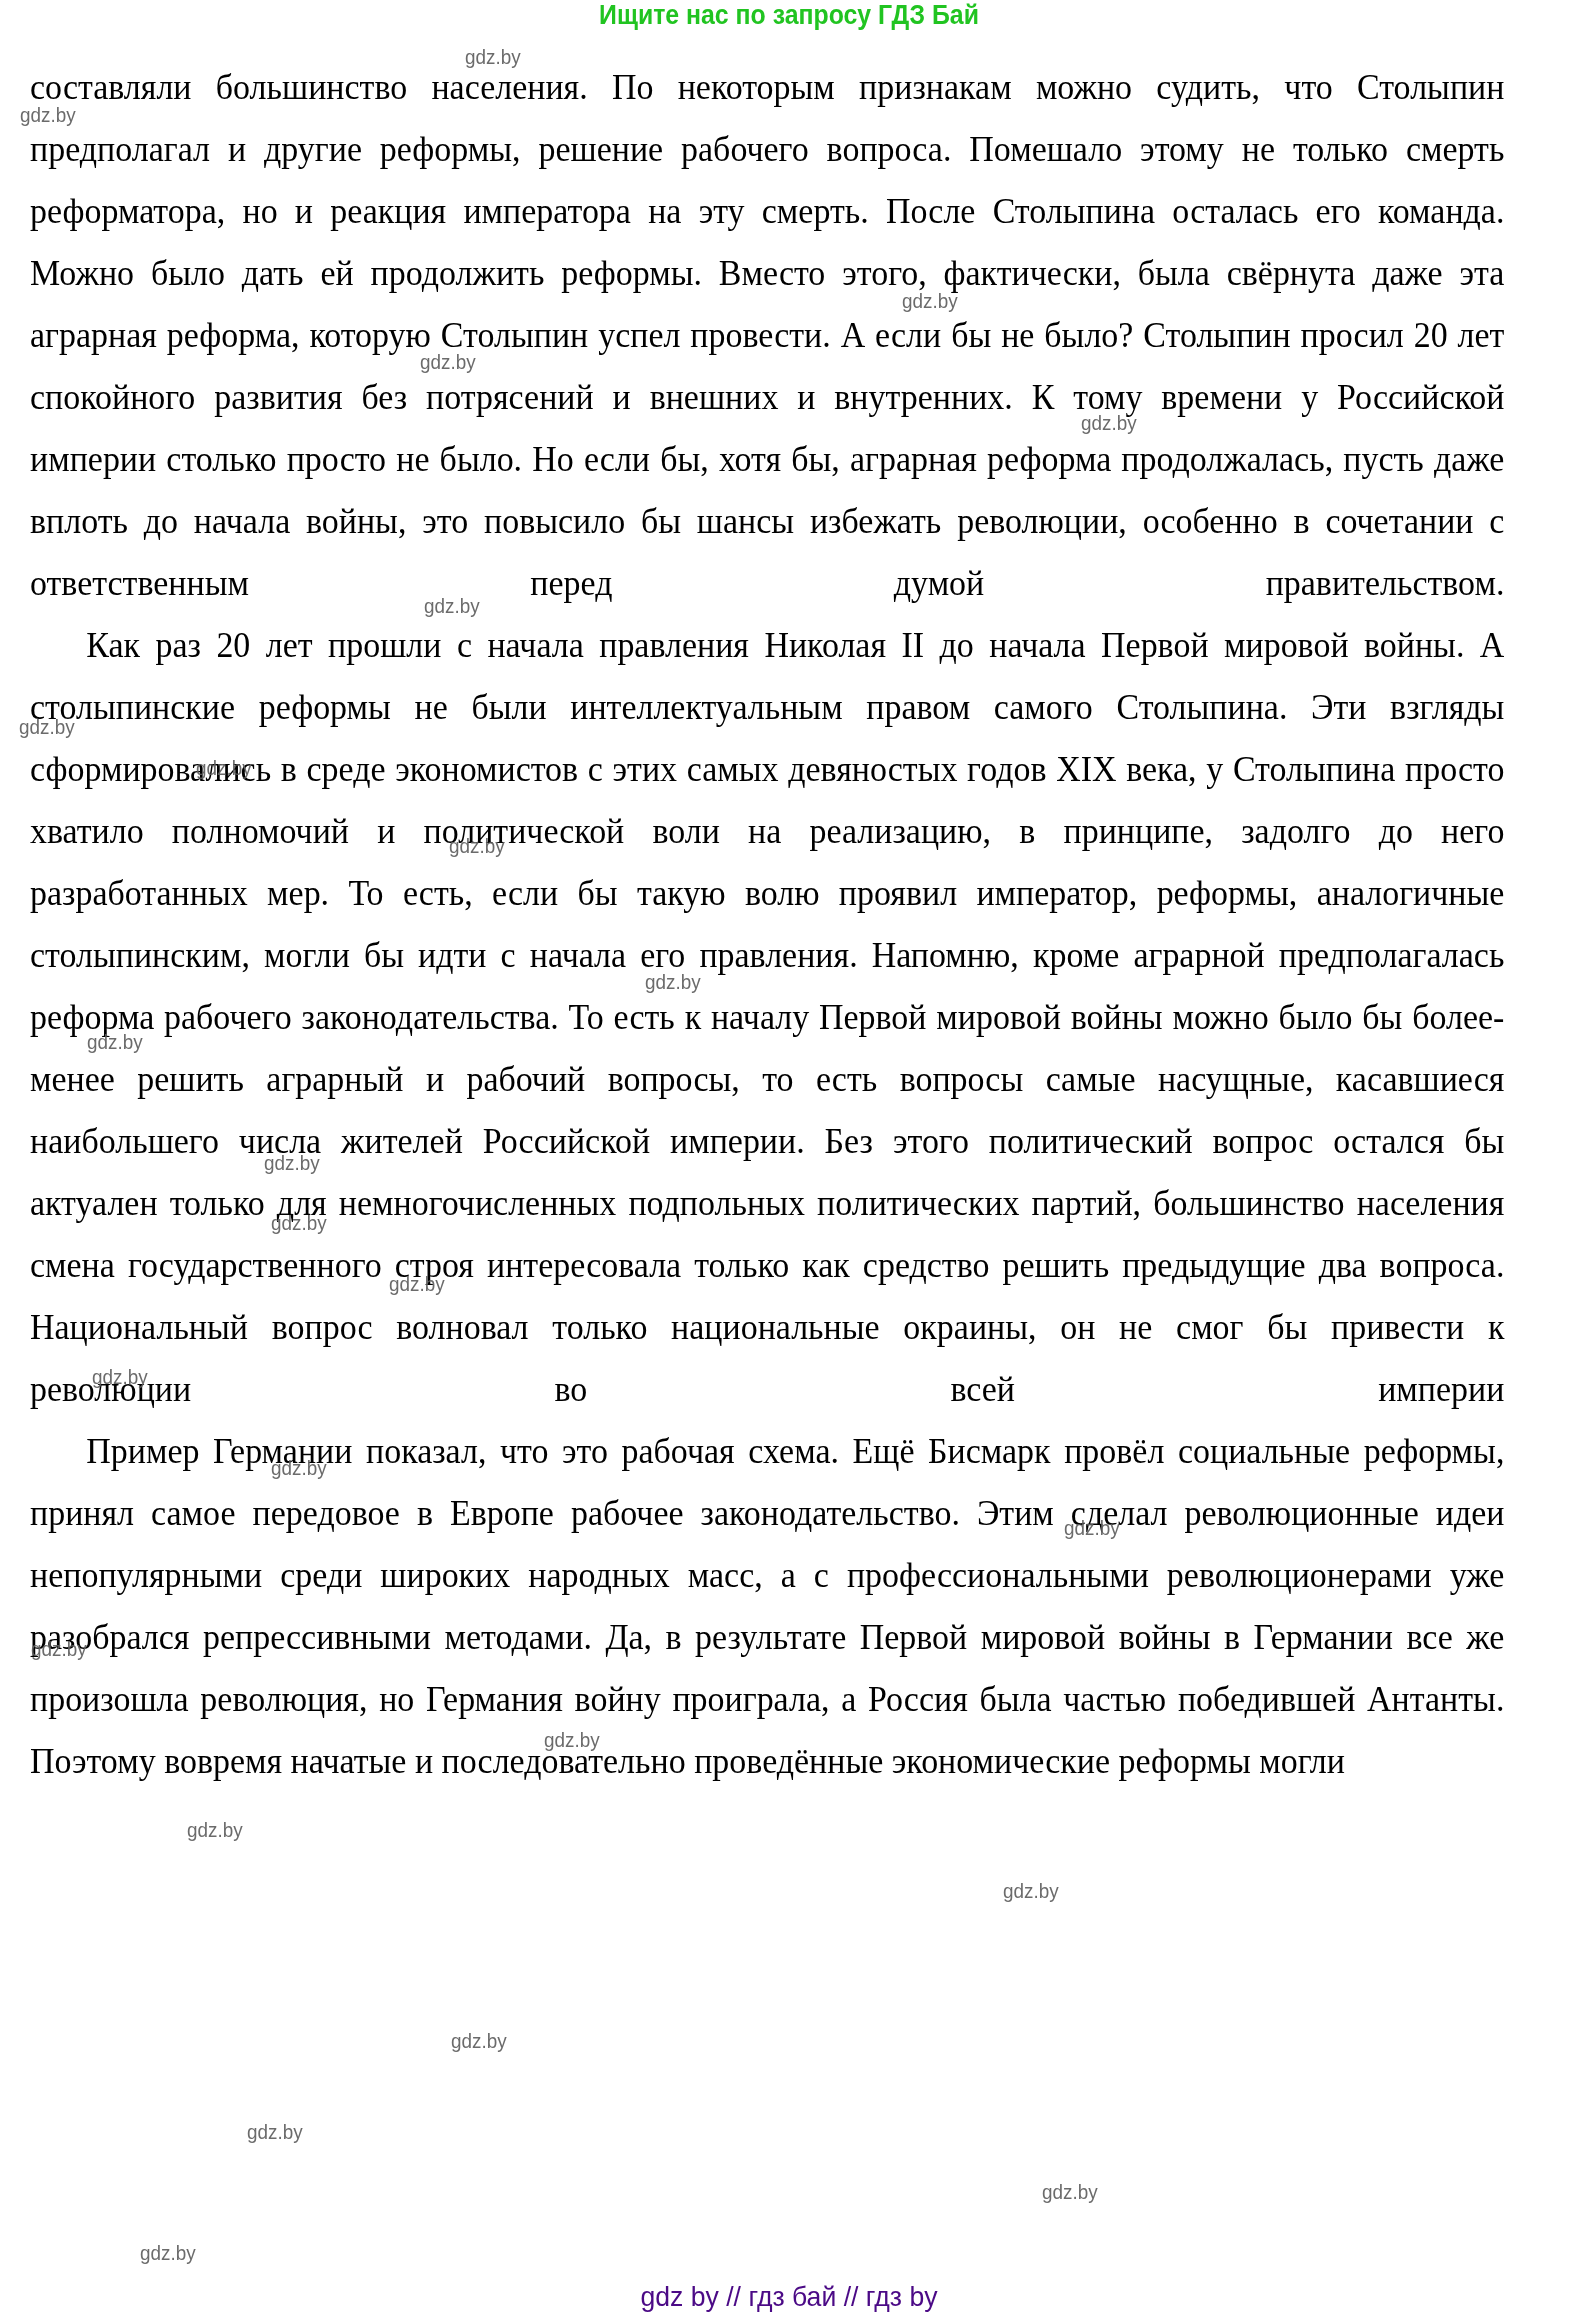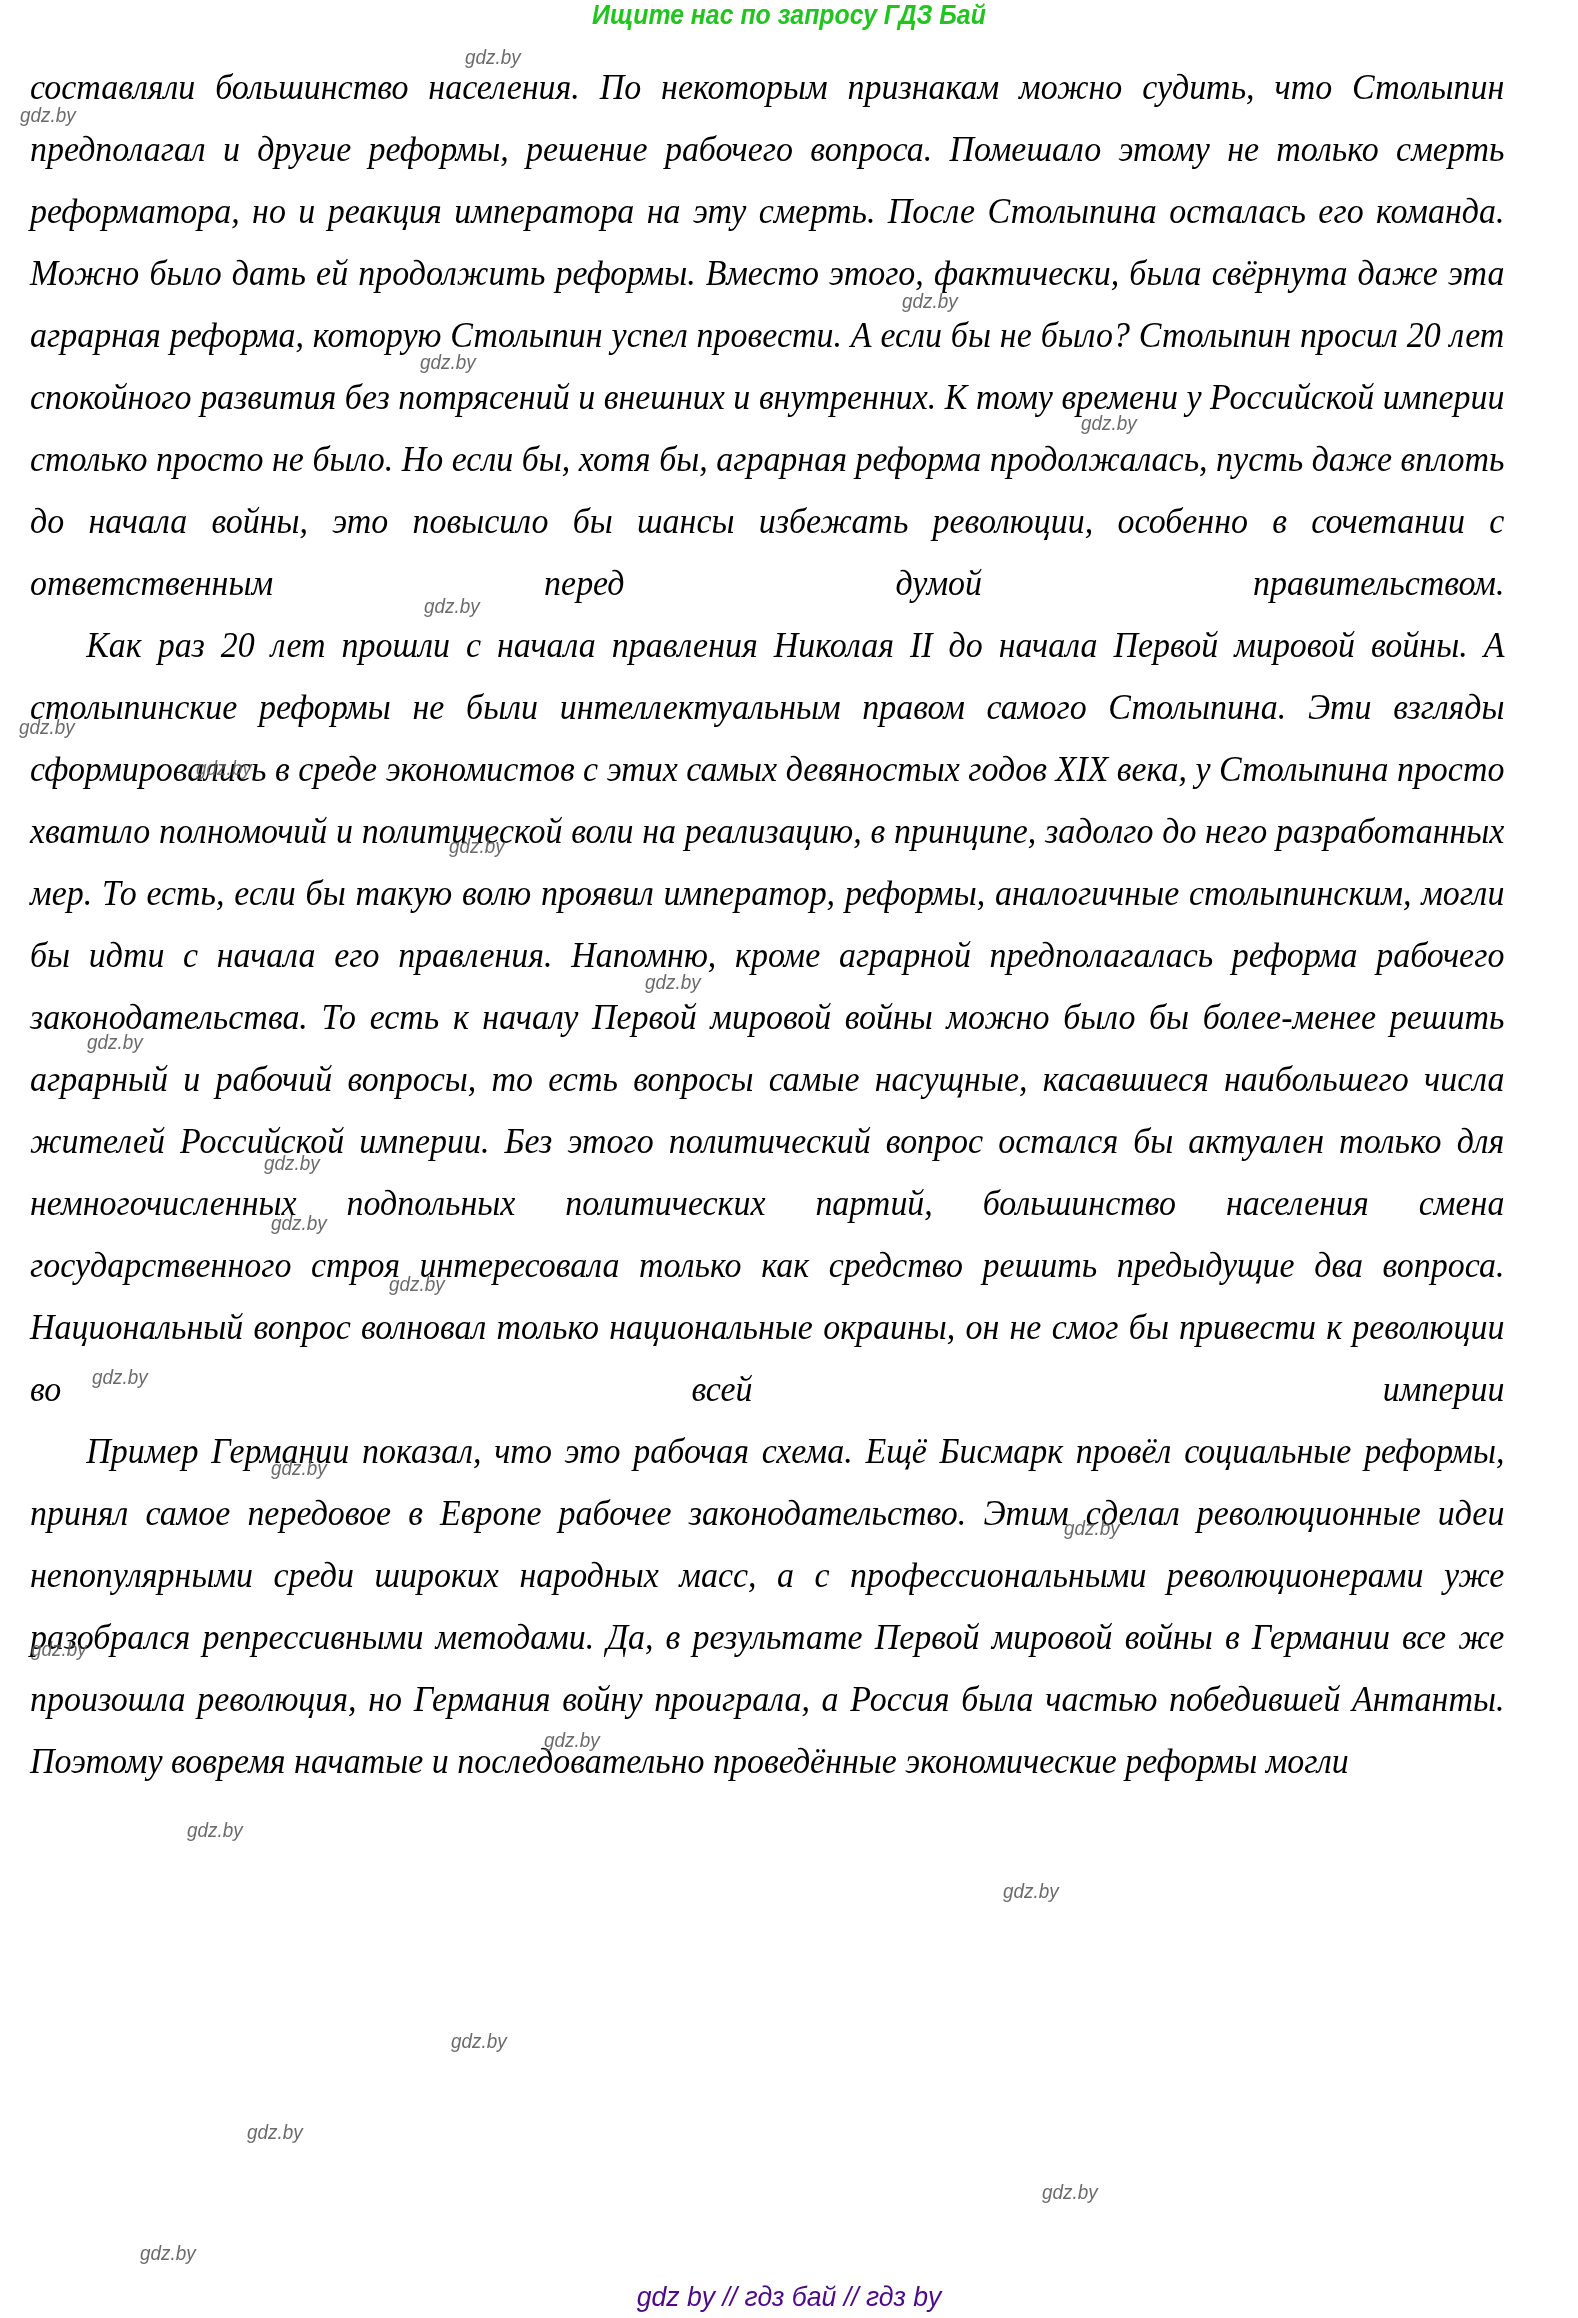--- a/index.html
+++ b/index.html
@@ -13,21 +13,20 @@
     position: relative;
     overflow: hidden;
     font-family: "Liberation Serif", "DejaVu Serif", serif;
   }
 
   
   .page {
     position: absolute;
     inset: 0;
     background: #ffffff;
-    font-style: italic;
   }
 
   
   .promo-header {
     position: absolute;
     top: 0px;
     left: 0;
     width: 1578px;
     text-align: center;
     font-family: "Liberation Sans", "DejaVu Sans", sans-serif;

